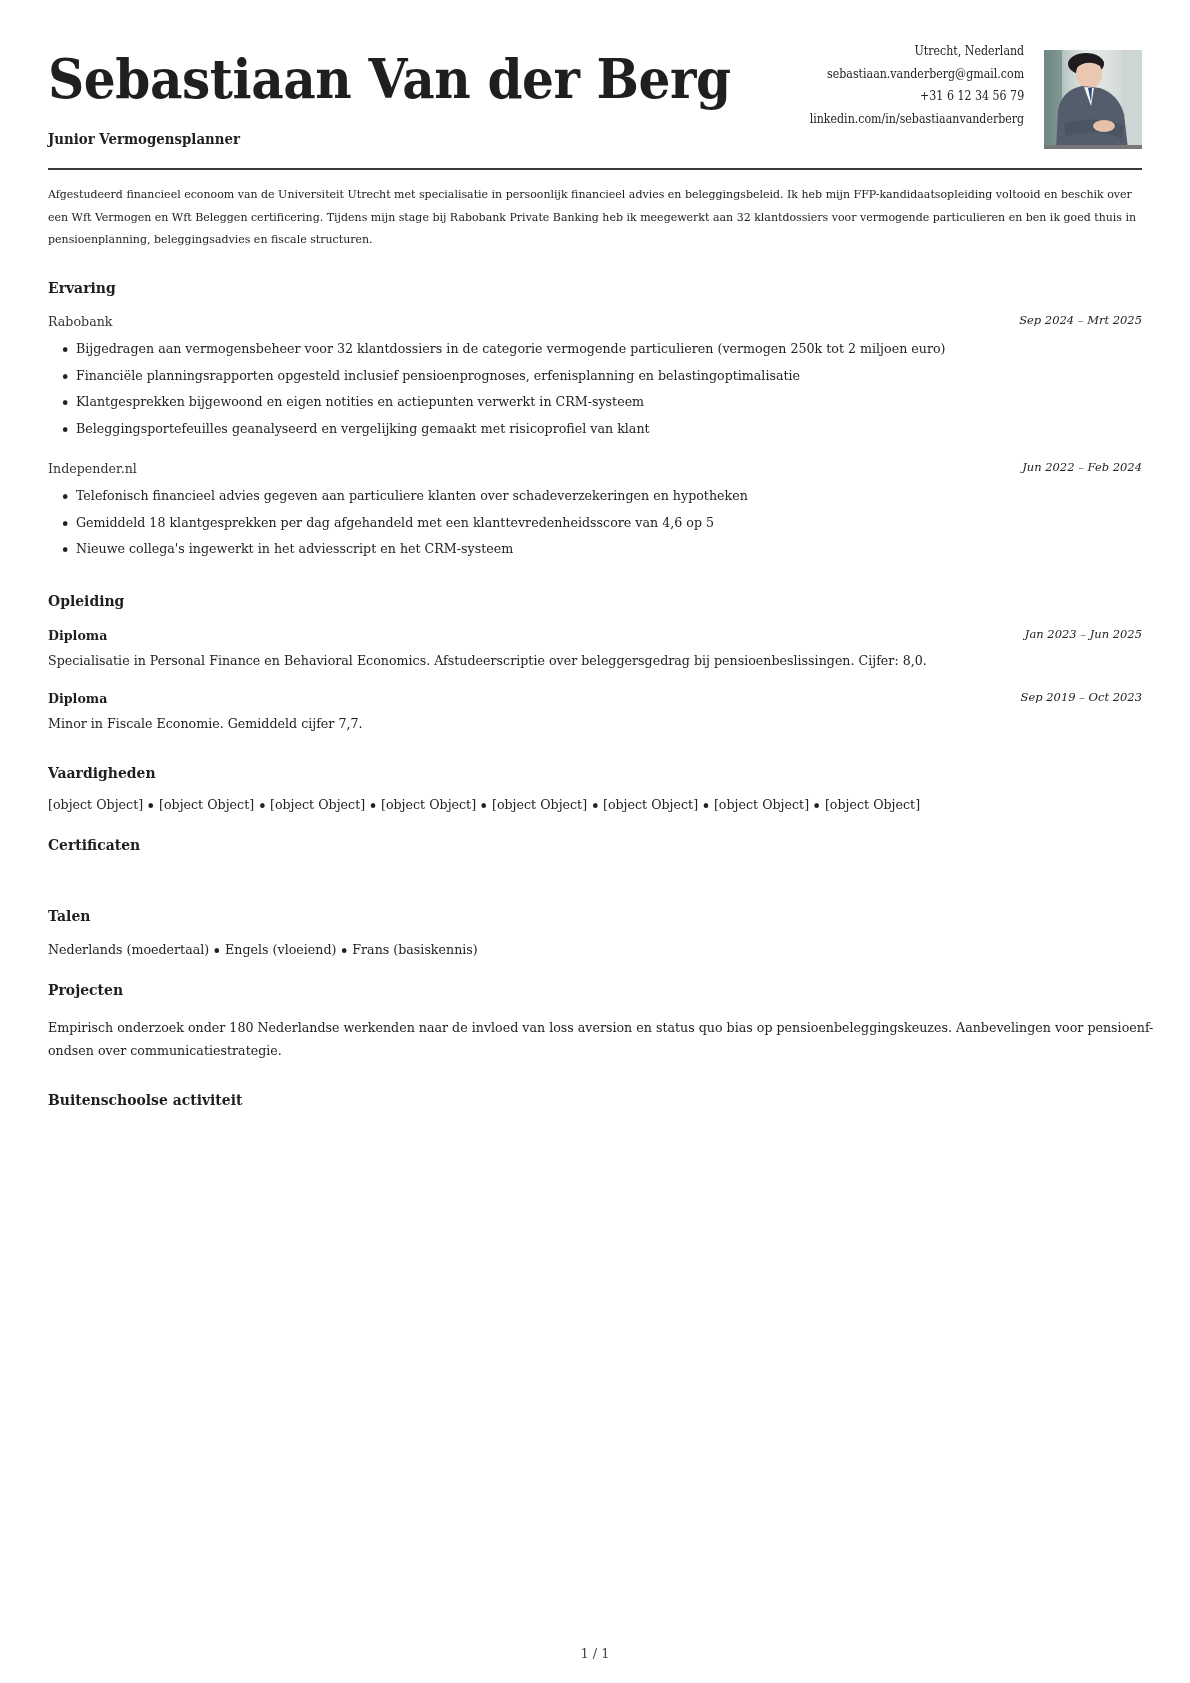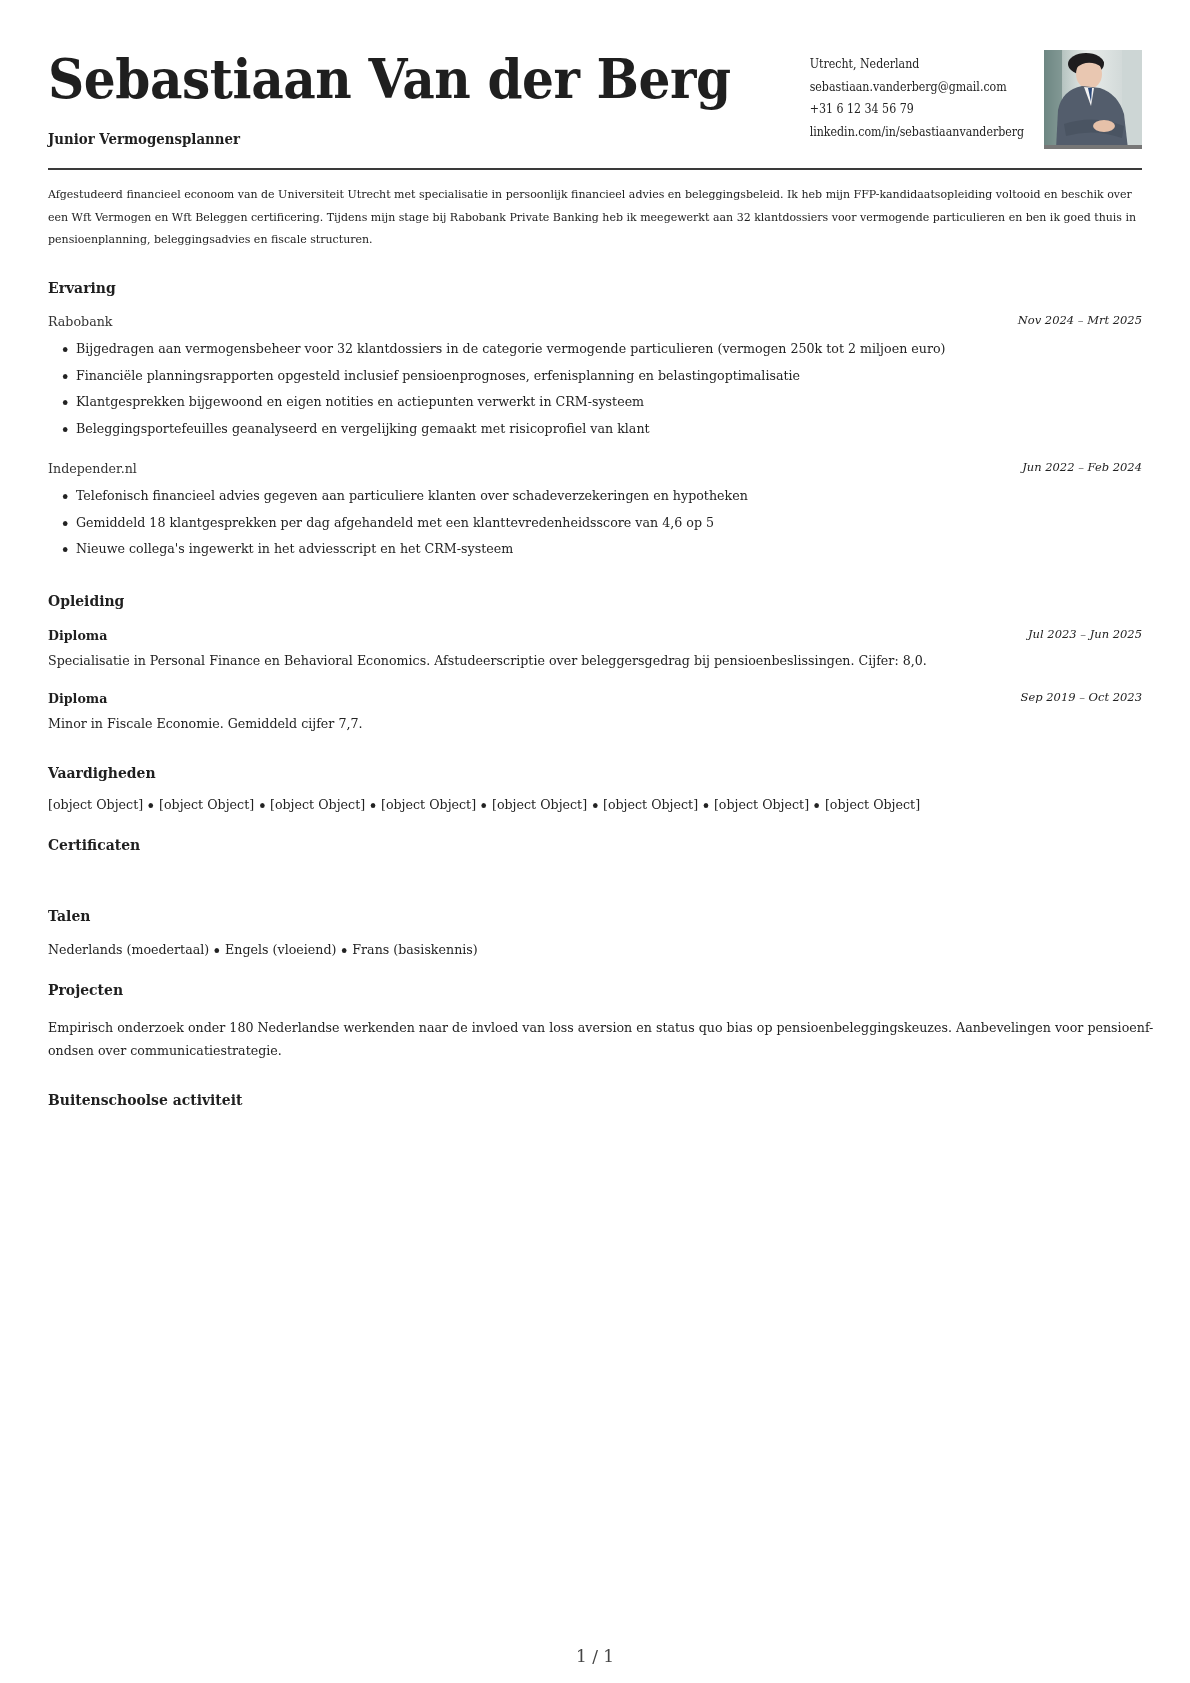--- a/index.html
+++ b/index.html
@@ -22,22 +22,22 @@
       transform: scaleX(0.93); transform-origin: left center;
       white-space: nowrap;
     }
     .job-title {
       position: absolute; left: 0; top: 130px;
       font-weight: bold; font-size: 14.5px; color: #1f1f1f;
       transform: scaleX(0.92); transform-origin: left center;
       white-space: nowrap;
     }
     .contact {
-      position: absolute; right: 118px; top: 53px;
-      font-size: 12px; line-height: 22.5px; color: #222;
+      position: absolute; right: 118px; top: 40px;
+      text-align: right; font-size: 12px; line-height: 22.5px; color: #222;
     }
     .contact div { white-space: nowrap; transform: scaleX(0.92); transform-origin: right center; }
     .photo {
       position: absolute; right: 0; top: 50px; width: 98px; height: 99px;
       overflow: hidden;
       background: linear-gradient(90deg, #6e8582 0%, #b9c6c3 20%, #e8ecea 45%, #d5dcdb 75%, #c7cfcf 100%);
     }
     .rule {
       position: absolute; left: 0; right: 0; top: 168px; height: 2px; background: #3a3a3a;
     }
@@ -67,21 +67,21 @@
     .bullets li { position: relative; padding-left: 30px; white-space: nowrap; }
     .bullets li::before {
       content: ""; position: absolute; left: 16px; top: 12px; width: 5px; height: 5px; border-radius: 50%; background: #222;
     }
     .para {
       position: absolute; left: 0; width: 1094px; font-size: 13.6px; line-height: 22.5px; color: #222;
     }
     .inline-list { position: absolute; left: 0; width: 1094px; font-size: 13.6px; color: #222; white-space: nowrap; }
     .inline-list .sep { display: inline-block; width: 5px; height: 5px; border-radius: 50%; background: #222; margin: 0 6px; vertical-align: middle; }
     .footer {
-      position: absolute; top: 1646px; left: 0; width: 1190px; text-align: center; font-size: 17px; color: #444;
+      position: absolute; top: 1646px; left: 0; width: 1190px; text-align: center; font-size: 13px; color: #444;
     }
     .narrow { transform: scaleX(0.93); transform-origin: left center; }
   </style>
 </head>
 <body>
 
 <div class="page">
 
   <div class="header">
     <div class="name">Sebastiaan Van der Berg</div>
@@ -114,21 +114,21 @@
     </div>
     <div class="rule"></div>
   </div>
 
   <p class="summary">Afgestudeerd financieel econoom van de Universiteit Utrecht met specialisatie in persoonlijk financieel advies en beleggingsbeleid. Ik heb mijn FFP-kandidaatsopleiding voltooid en beschik over een Wft Vermogen en Wft Beleggen certificering. Tijdens mijn stage bij Rabobank Private Banking heb ik meegewerkt aan 32 klantdossiers voor vermogende particulieren en ben ik goed thuis in pensioenplanning, beleggingsadvies en fiscale structuren.</p>
 
   <div class="section-title narrow" style="top:279px;">Ervaring</div>
 
   <div class="entry-head" style="top:313px;">
     <span class="org narrow">Rabobank</span>
-    <span class="date">Nov 2024 – Mrt 2025</span>
+    <span class="date">Sep 2024 – Mrt 2025</span>
   </div>
   <ul class="bullets narrow" style="top:335px;">
     <li>Bijgedragen aan vermogensbeheer voor 32 klantdossiers in de categorie vermogende particulieren (vermogen 250k tot 2 miljoen euro)</li>
     <li>Financiële planningsrapporten opgesteld inclusief pensioenprognoses, erfenisplanning en belastingoptimalisatie</li>
     <li>Klantgesprekken bijgewoond en eigen notities en actiepunten verwerkt in CRM-systeem</li>
     <li>Beleggingsportefeuilles geanalyseerd en vergelijking gemaakt met risicoprofiel van klant</li>
   </ul>
 
   <div class="entry-head" style="top:460px;">
     <span class="org narrow">Independer.nl</span>
@@ -137,21 +137,21 @@
   <ul class="bullets narrow" style="top:482px;">
     <li>Telefonisch financieel advies gegeven aan particuliere klanten over schadeverzekeringen en hypotheken</li>
     <li>Gemiddeld 18 klantgesprekken per dag afgehandeld met een klanttevredenheidsscore van 4,6 op 5</li>
     <li>Nieuwe collega's ingewerkt in het adviesscript en het CRM-systeem</li>
   </ul>
 
   <div class="section-title narrow" style="top:592px;">Opleiding</div>
 
   <div class="entry-head" style="top:627px;">
     <span class="org bold narrow">Diploma</span>
-    <span class="date">Jul 2023 – Jun 2025</span>
+    <span class="date">Jan 2023 – Jun 2025</span>
   </div>
   <div class="para narrow" style="top:649px;">Specialisatie in Personal Finance en Behavioral Economics. Afstudeerscriptie over beleggersgedrag bij pensioenbeslissingen. Cijfer: 8,0.</div>
 
   <div class="entry-head" style="top:690px;">
     <span class="org bold narrow">Diploma</span>
     <span class="date">Sep 2019 – Oct 2023</span>
   </div>
   <div class="para narrow" style="top:712px;">Minor in Fiscale Economie. Gemiddeld cijfer 7,7.</div>
 
   <div class="section-title narrow" style="top:764px;">Vaardigheden</div>

